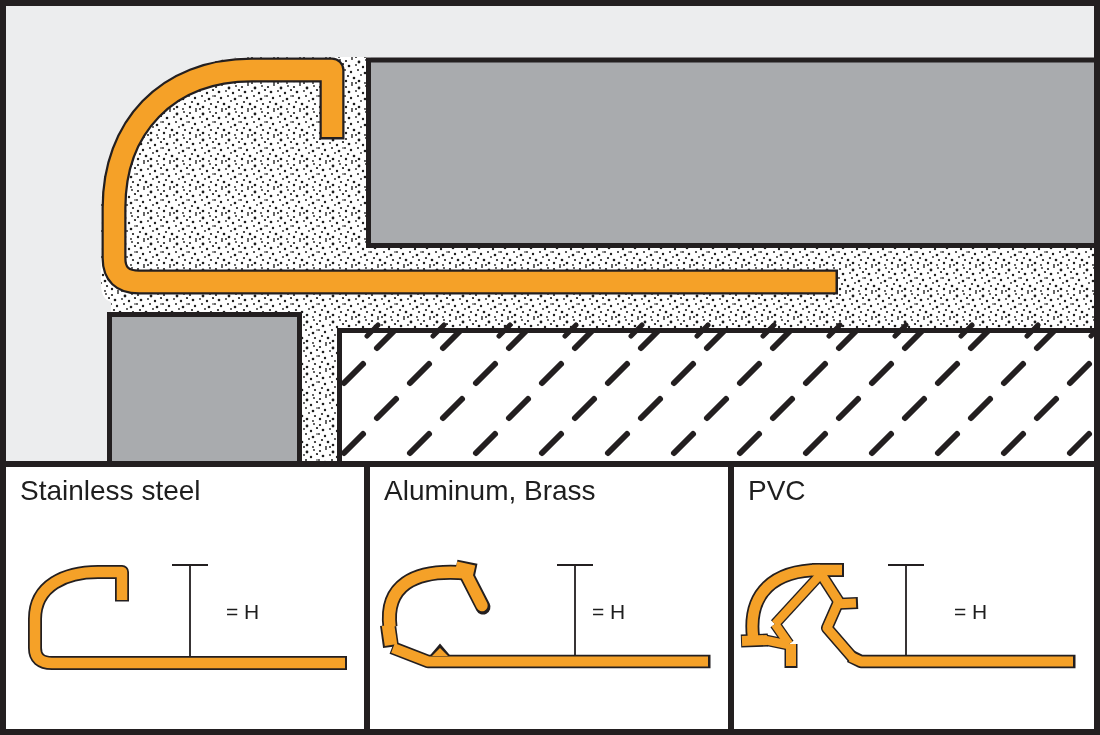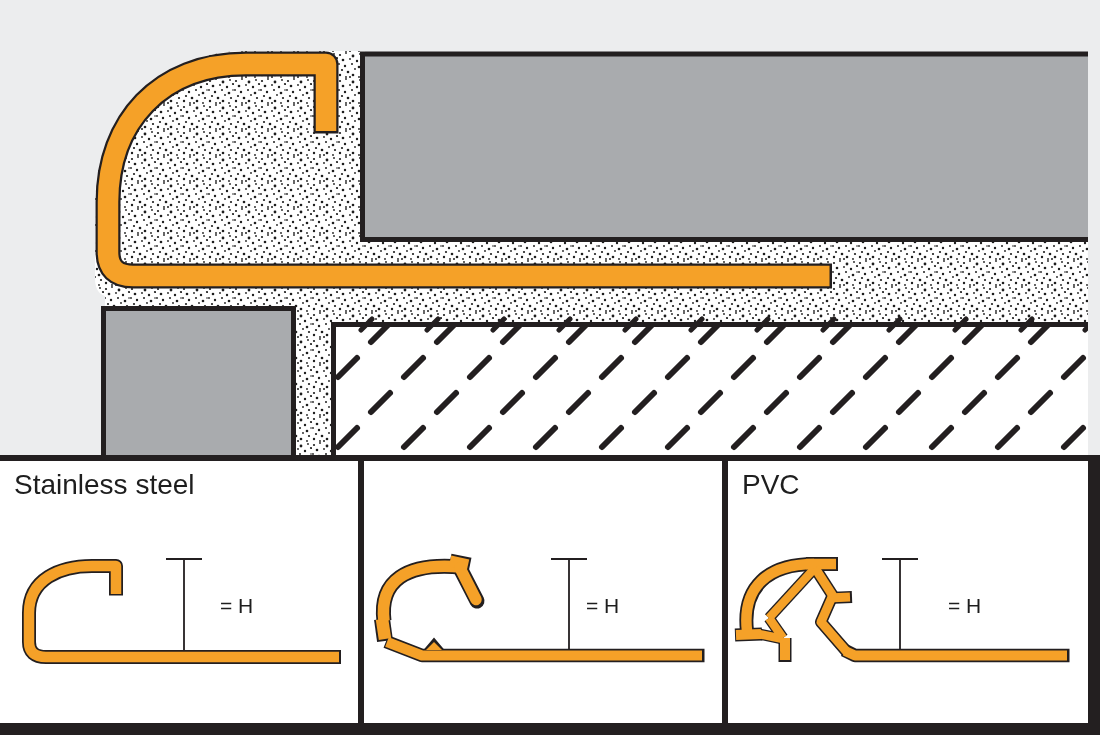--- a/index.html
+++ b/index.html
@@ -6,21 +6,21 @@
     --profile-orange:#F5A128;
     --outline:#231F20;
     --tile-gray:#A9ABAE;
     --wall-gray:#ECEDEE;
     --panel-bg:#FFFFFF;
   }
   html,body{margin:0;padding:0;background:#fff;}
   .frame{
     width:1100px;height:735px;box-sizing:border-box;
     background:var(--outline);
-    display:grid;grid-template-rows:455px 262px;gap:6px;
+    padding:6px;display:grid;grid-template-rows:455px 262px;gap:6px;
     font-family:"Liberation Sans",sans-serif;
   }
   .top-section{background:var(--wall-gray);position:relative;overflow:hidden;}
   .top-section svg{display:block;width:1088px;height:455px;}
   .panels{display:grid;grid-template-columns:358px 358px 360px;gap:6px;}
   .panel{background:var(--panel-bg);position:relative;overflow:hidden;}
   .panel svg{position:absolute;left:0;top:0;width:100%;height:100%;}
   .panel h2{
     position:absolute;top:8px;left:14px;margin:0;z-index:2;
     font-size:28px;font-weight:400;line-height:1.15;color:#1E1E1E;
@@ -119,20 +119,21 @@
                    C 29,118 60,105 92,105 L 116,105 L 116,133"></path>
         </g>
         <g>
           <path class="dim" d="M 166,98 L 202,98 M 184,98 L 184,189"></path>
           <text class="dim-text" x="220" y="152">= H</text>
         </g>
       </svg>
     </section>
 
     <section class="panel">
+      <h2>Aluminum, Brass</h2>
       <svg viewBox="0 0 358 262" preserveAspectRatio="none">
         <g>
 
           <g>
             <path class="p-black" stroke-width="15" d="M 20,160 C 15,120 42,101 97,106"></path>
             <path class="p-black" stroke-width="15" d="M 86,100 L 106,104"></path>
             <path class="p-black" stroke-width="15" stroke-linecap="round" d="M 96,107 L 113,140"></path>
             <path class="p-black" stroke-width="16" d="M 18,158 L 21,180"></path>
             <path class="p-black" stroke-width="13.5" d="M 22,180.5 L 58,194.5 L 340.5,194.5"></path>
             <polygon class="f-black" stroke-width="4" points="62,189 70,179.5 78,189"></polygon>

